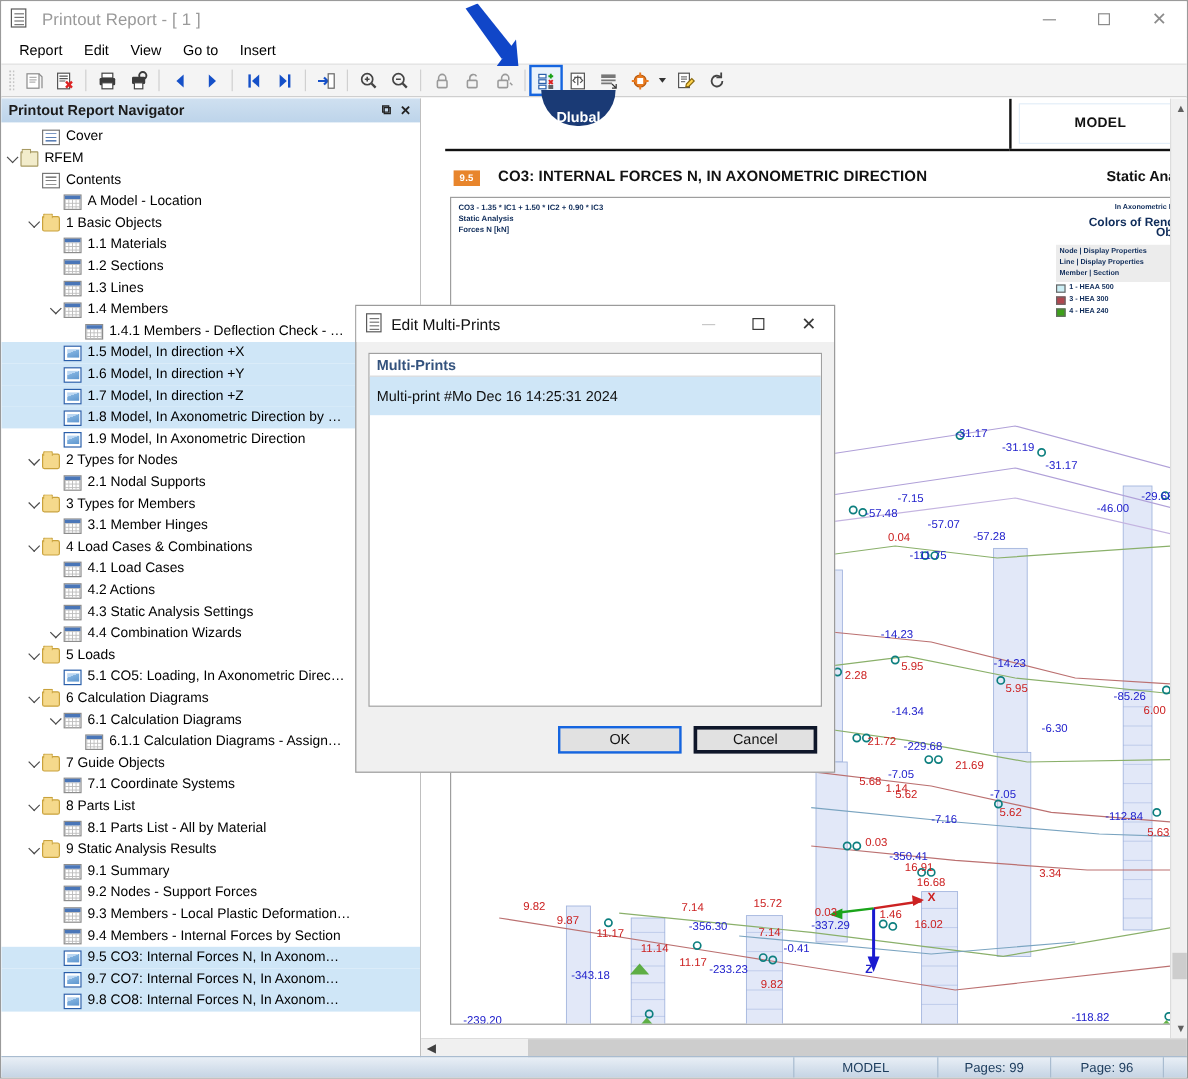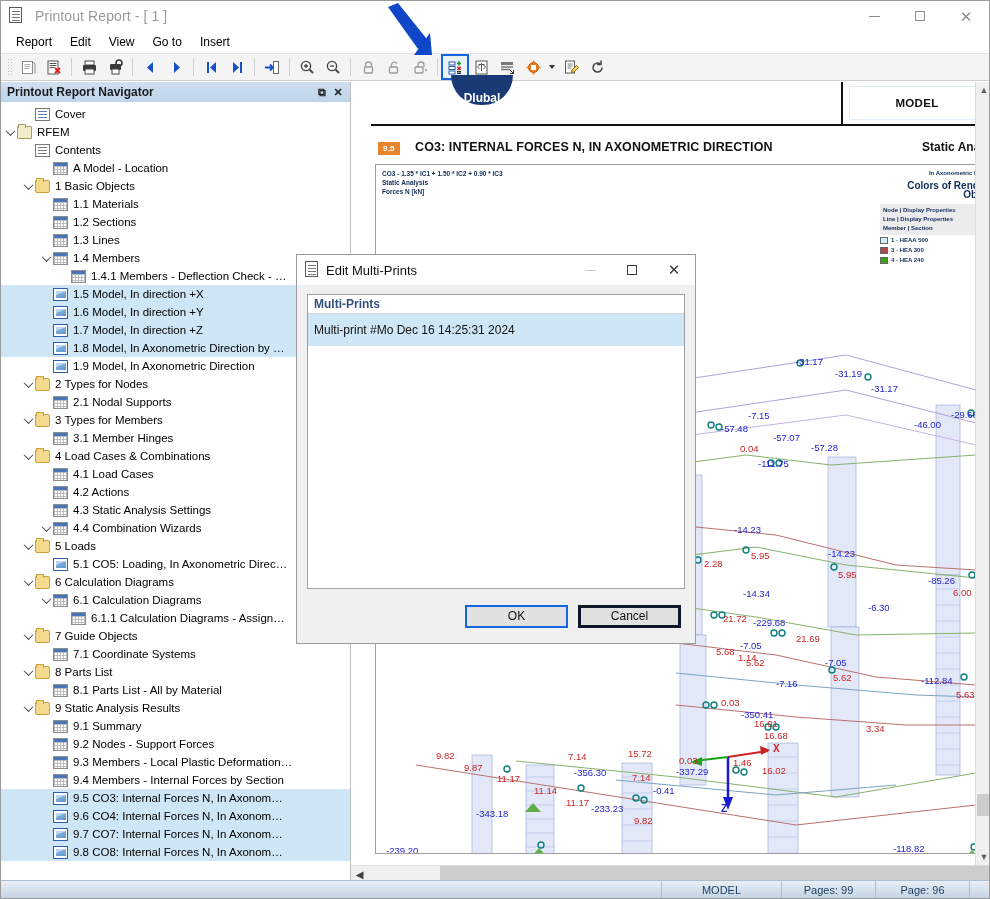--- a/index.html
+++ b/index.html
@@ -962,25 +962,20 @@
           </div>
           <div class="tree-row" style="padding-left: 38px;">
             <span class="tw"></span>
             <span class="ic ic-table"></span>
             <span class="tree-label">9.4 Members - Internal Forces by Section</span>
           </div>
           <div class="tree-row sel" style="padding-left: 38px;">
             <span class="tw"></span>
             <span class="ic ic-image"></span>
             <span class="tree-label">9.5 CO3: Internal Forces N, In Axonom…</span>
-          </div>
-          <div class="tree-row sel" style="padding-left: 38px;">
-            <span class="tw"></span>
-            <span class="ic ic-image"></span>
-            <span class="tree-label">9.6 CO4: Internal Forces N, In Axonom…</span>
           </div>
           <div class="tree-row sel" style="padding-left: 38px;">
             <span class="tw"></span>
             <span class="ic ic-image"></span>
             <span class="tree-label">9.7 CO7: Internal Forces N, In Axonom…</span>
           </div>
           <div class="tree-row sel" style="padding-left: 38px;">
             <span class="tw"></span>
             <span class="ic ic-image"></span>
             <span class="tree-label">9.8 CO8: Internal Forces N, In Axonom…</span>

